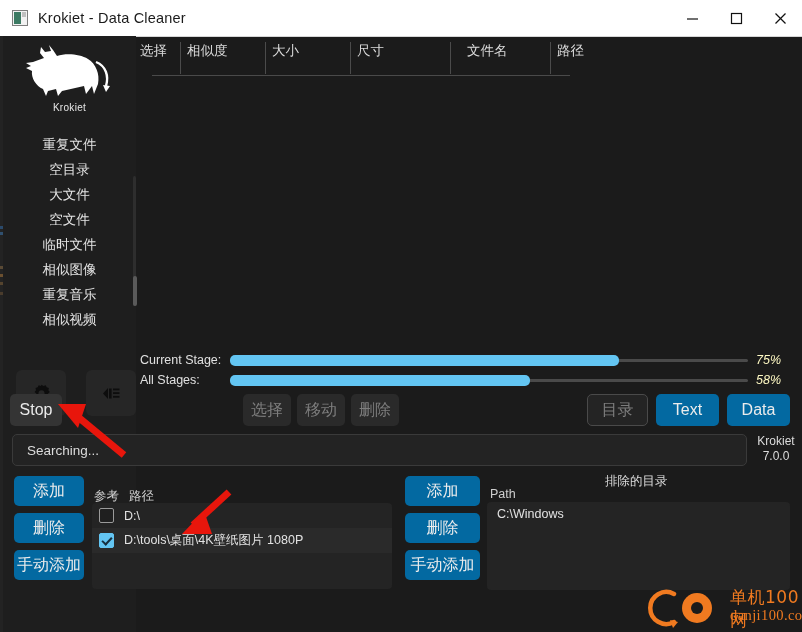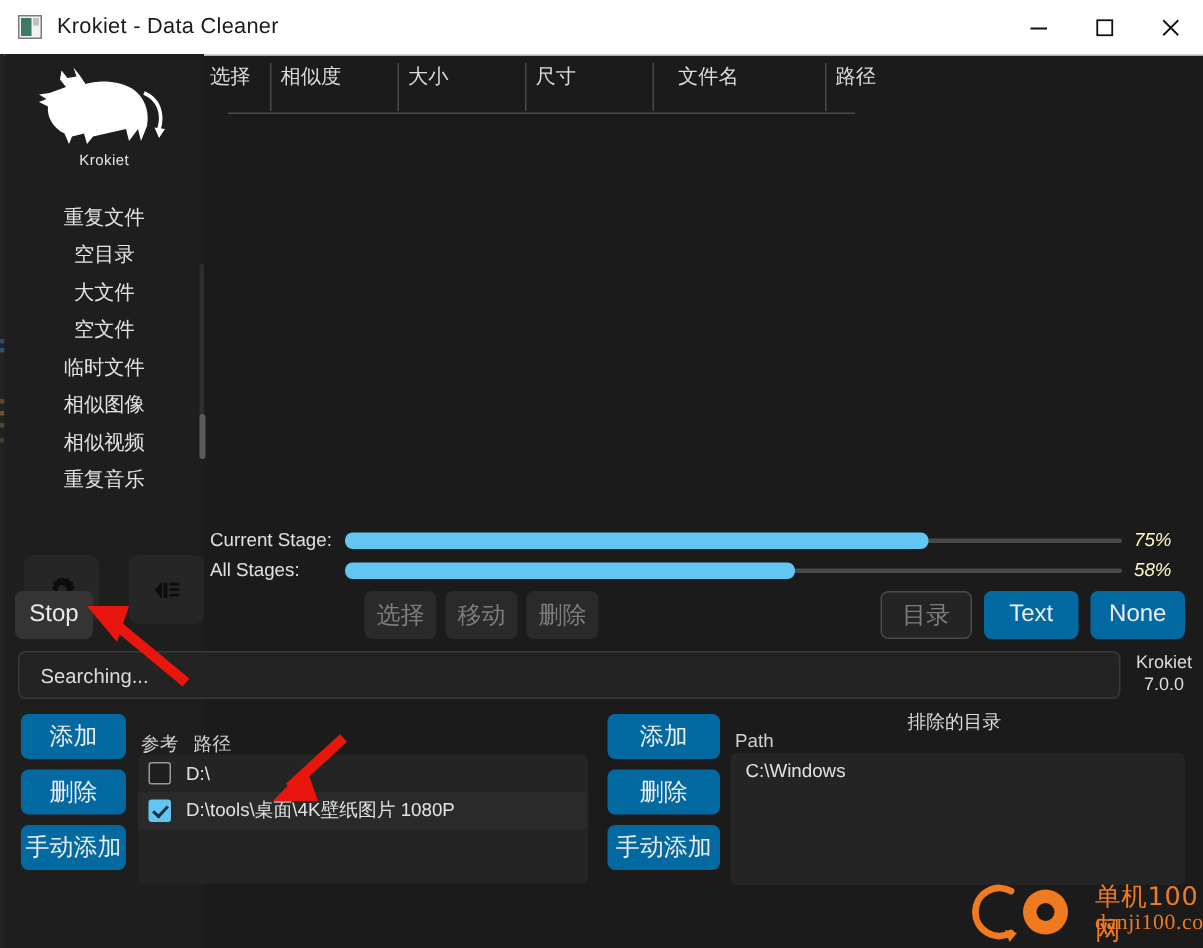--- a/index.html
+++ b/index.html
@@ -152,22 +152,22 @@
       <div class="logo-text">Krokiet</div>
     </div>
 
     <div class="nav">
       <div class="nav-item">重复文件</div>
       <div class="nav-item">空目录</div>
       <div class="nav-item">大文件</div>
       <div class="nav-item">空文件</div>
       <div class="nav-item">临时文件</div>
       <div class="nav-item">相似图像</div>
+      <div class="nav-item">重复音乐</div>
       <div class="nav-item">相似视频</div>
-      <div class="nav-item">重复音乐</div>
     </div>
 
     <div class="nav-scroll"></div>
     <div class="nav-thumb"></div>
 
     <div class="side-btns">
       <div class="side-btn">
         <svg width="19" height="19" viewBox="0 0 19 19">
           <path fill="#0d0d0d" d="M9.5 0.8 l2 1.1 l2.2-.6 l1 2 l2.2 .7 l-.5 2.2 l1.4 1.8 l-1.7 1.5 l-.2 2.3
             l-2.2 .4 l-1.4 1.8 l-2.1-.8 l-2.1 .8 l-1.4-1.8 l-2.2-.4 l-.2-2.3 l-1.7-1.5 l1.4-1.8 l-.5-2.2
@@ -185,21 +185,21 @@
         </svg>
       </div>
     </div>
   </div>
 
   <div class="cols">
     <div class="col first" style="left:0px;width:40px;">选择</div>
     <div class="col" style="left:40px;width:85px;">相似度</div>
     <div class="col" style="left:125px;width:85px;">大小</div>
     <div class="col" style="left:210px;width:85px;">尺寸</div>
-    <div class="col" style="left:295px;width:115px;padding-left:16px;">文件名</div>
+    <div class="col" style="left:310px;width:115px;padding-left:16px;">文件名</div>
     <div class="col" style="left:410px;width:120px;">路径</div>
     <div class="cols-underline"></div>
   </div>
 
   <div class="results"></div>
 
   <div class="prog-wrap">
 
     <div class="prog-row" style="top:19px;">
       <div class="prog-label">Current Stage:</div>
@@ -218,21 +218,21 @@
     </div>
   </div>
 
   <div class="btnrow">
     <div class="btn btn-stop">Stop</div>
     <div class="btn btn-dim" style="left:243px;width:48px;">选择</div>
     <div class="btn btn-dim" style="left:297px;width:48px;">移动</div>
     <div class="btn btn-dim" style="left:351px;width:48px;">删除</div>
     <div class="btn btn-outline" style="left:587px;width:61px;">目录</div>
     <div class="btn btn-plain" style="left:656px;width:63px;">Text</div>
-    <div class="btn btn-plain" style="left:727px;width:63px;">None</div>
+    <div class="btn btn-plain" style="left:727px;width:63px;">Data</div>
   </div>
 
   <div class="status">
     <span>Searching...</span>
   </div>
   <div class="version">
     <div>Krokiet</div>
     <div>7.0.0</div>
   </div>
 

